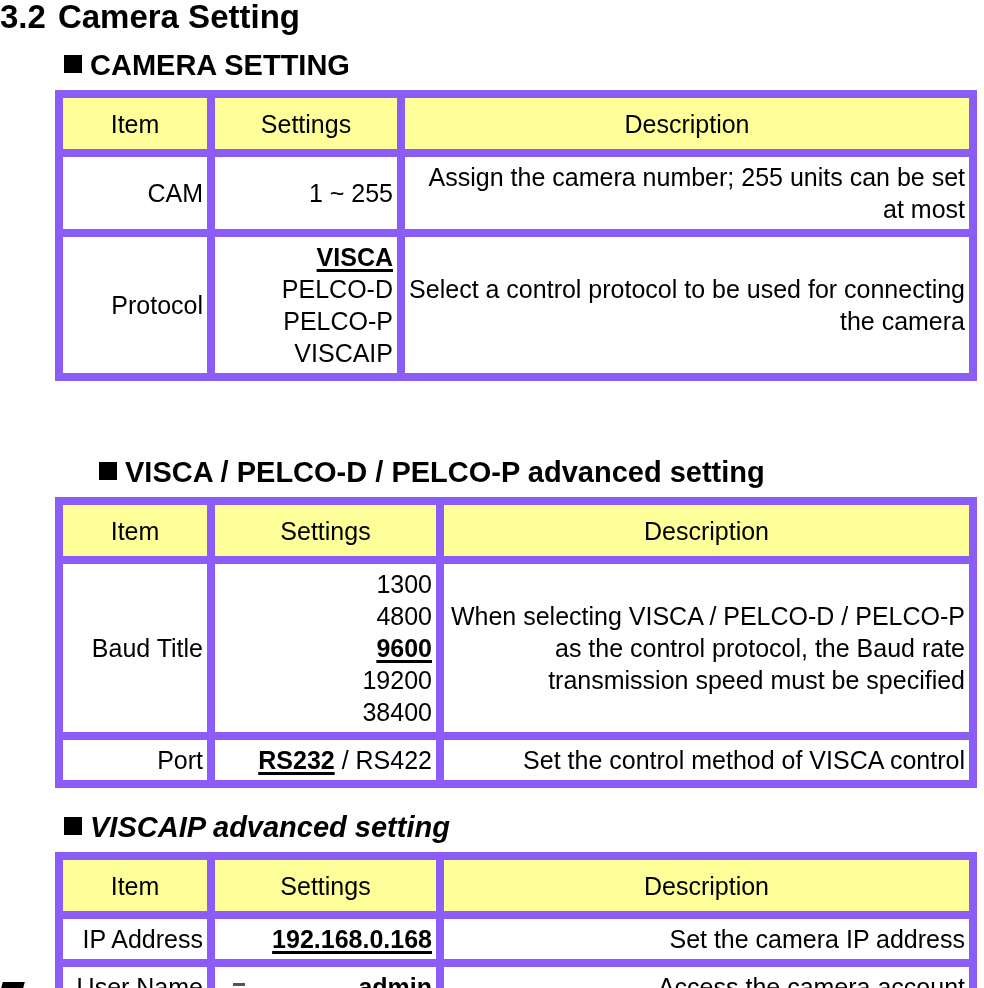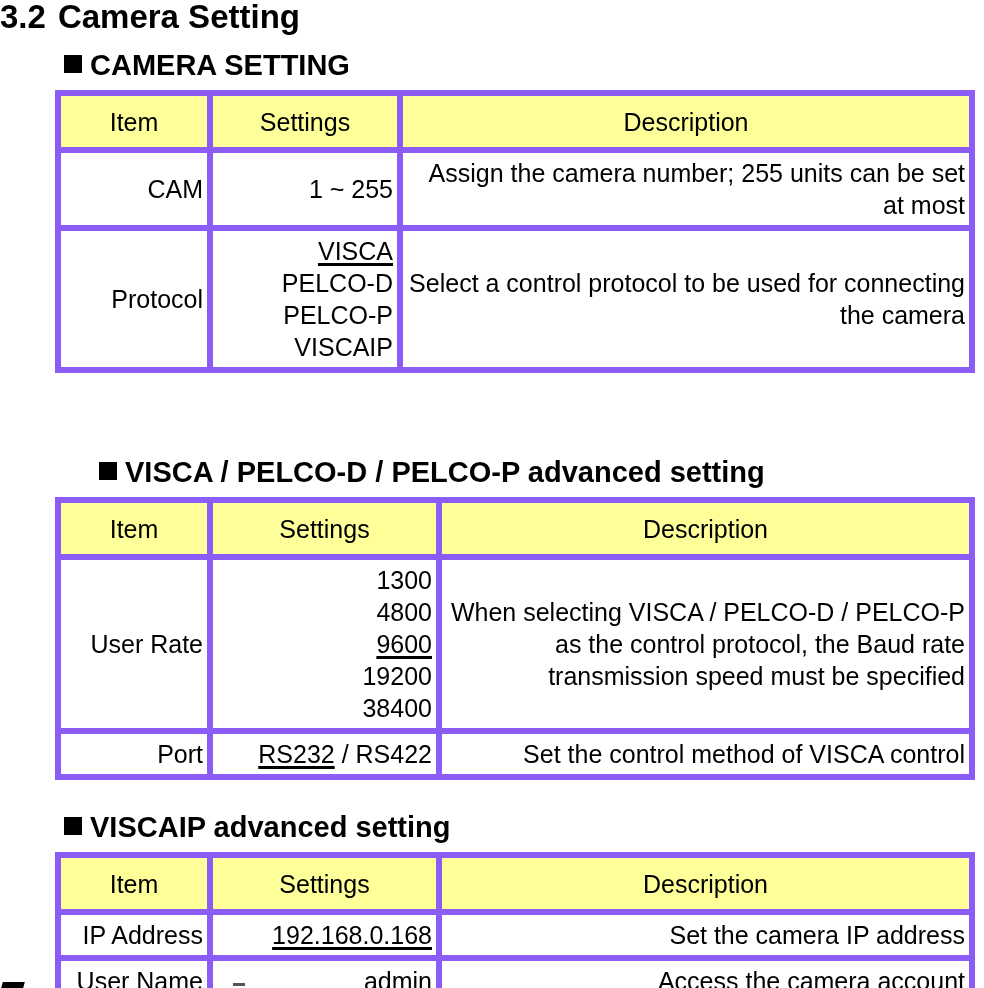--- a/index.html
+++ b/index.html
@@ -3,25 +3,25 @@
 <meta charset="utf-8">
 <style>
   html, body { margin: 0; padding: 0; background: #ffffff; }
   body { width: 984px; height: 988px; position: relative; overflow: hidden;
          font-family: "Liberation Sans", "DejaVu Sans", sans-serif; color: #000; }
   .h1 { position: absolute; left: 0; top: -2px; font-size: 33px; font-weight: bold; letter-spacing: 0px; white-space: nowrap; }
   .h1 .num { margin-right: 12px; }
   .h2 { position: absolute; left: 64px; font-size: 29px; font-weight: bold; white-space: nowrap; }
   .h2 .sq { display: inline-block; width: 18px; height: 18px; background: #000; margin-right: 8px; vertical-align: 2px; }
   table { position: absolute; left: 55px; border-collapse: collapse; table-layout: fixed; font-size: 25px; }
-  td, th { border: 6px solid #8b5cf6; padding: 4px; line-height: 32px; }
+  td, th { border: 8px solid #8b5cf6; padding: 4px; line-height: 32px; }
   th { background: #ffff99; font-weight: normal; text-align: center; height: 43px; }
   td.c { text-align: right; }
   td.l { text-align: right; padding-left: 4px; }
-  .u { font-weight: normal; text-decoration: underline; text-decoration-thickness: 3px; text-underline-offset: 3px; }
+  .u { font-weight: bold; text-decoration: underline; text-decoration-thickness: 3px; text-underline-offset: 3px; }
   .line { display: block; }
   .artifact1 { position: absolute; left: 2px; top: 982px; width: 22px; height: 6px; background: #000; transform: skewX(-15deg); }
   .artifact2 { position: absolute; left: 233px; top: 983px; width: 12px; height: 3px; background: #555; }
 </style>
 </head>
 <body>
 
 <div class="h1">
   <span class="num">3.2</span><span>Camera Setting</span>
 </div>
@@ -68,39 +68,39 @@
       <col style="width:229px">
       <col style="width:533px">
     </colgroup>
   <tbody>
       <tr>
     <th>Item</th>
     <th>Settings</th>
     <th>Description</th>
   </tr>
   <tr style="height:172px">
-    <td class="c">User Rate</td>
+    <td class="c">Baud Title</td>
     <td class="c">
       <span class="line">1300</span>
       <span class="line">4800</span>
       <span class="line u">9600</span>
       <span class="line">19200</span>
       <span class="line">38400</span>
     </td>
     <td class="l">When selecting VISCA / PELCO-D / PELCO-P as the control protocol, the Baud rate transmission speed must be specified</td>
   </tr>
   <tr style="height:28px">
     <td class="c">Port</td>
     <td class="c"><span class="u">RS232</span><span> / </span><span>RS422</span></td>
     <td class="l">Set the control method of VISCA control</td>
   </tr>
 </tbody>
   </table>
 
-<div class="h2" style="top:811px;">
+<div class="h2" style="top:811px;font-style:italic;">
   <span class="sq"></span><span>VISCAIP advanced setting</span>
 </div>
 <table style="top:852px; width:914px;">
   <colgroup>
       <col style="width:152px">
       <col style="width:229px">
       <col style="width:533px">
     </colgroup>
   <tbody>
       <tr>

